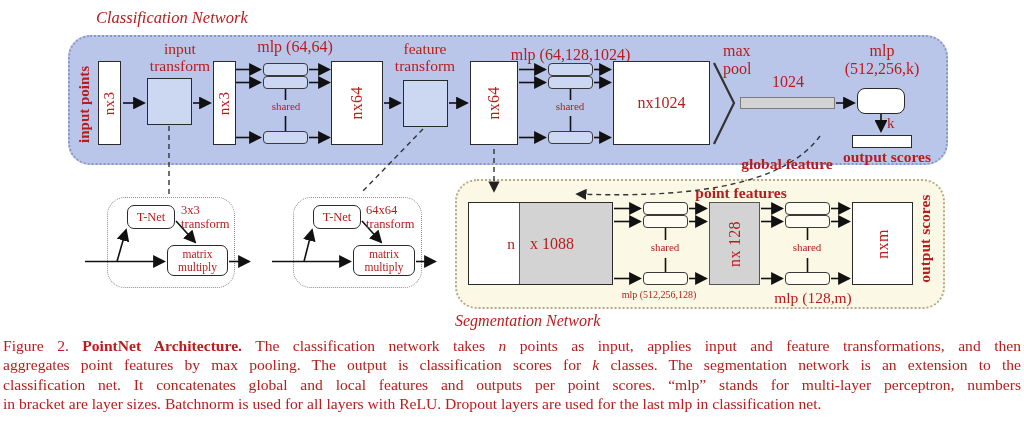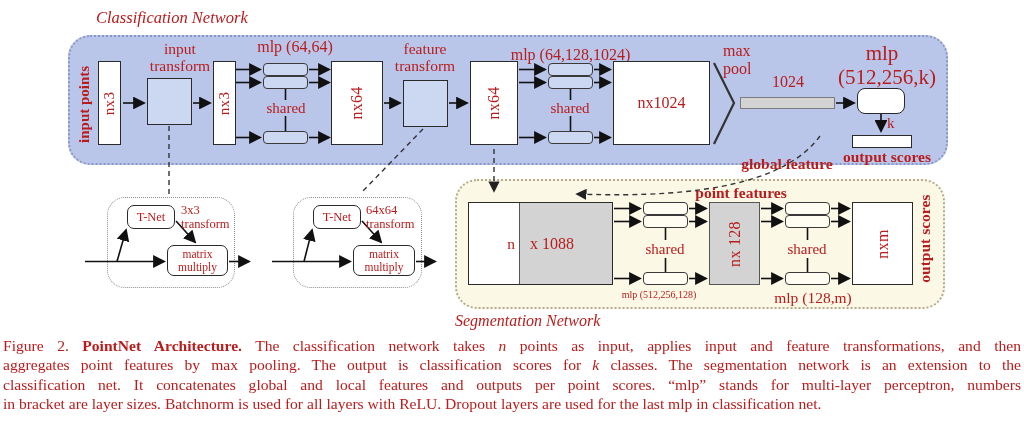--- a/index.html
+++ b/index.html
@@ -13,21 +13,21 @@
   .tnetbox { position:absolute; box-sizing:border-box; border:1.8px dotted #8f8f8f; border-radius:18px; background:#fff; }
   #wires { position:absolute; left:0; top:0; }
   .box { position:absolute; box-sizing:border-box; border:1.5px solid #2a2a2a; background:#fff;
          display:flex; align-items:center; justify-content:center; font-size:15px; }
   .blue { background:#ccd8f2; }
   .gray { background:#d3d3d3; border-color:#555; }
   .pill { position:absolute; box-sizing:border-box; border:1.4px solid #3a3a3a; border-radius:4px; background:#ccd8f2; }
   .pill.cream { background:#fffdf2; }
   .rnd { border-radius:8px; }
   .vtext { transform:rotate(-90deg); white-space:nowrap; letter-spacing:.3px; }
-  .lbl { position:absolute; font-size:15px; line-height:1.12; }
+  .lbl { position:absolute; font-size:11px; line-height:1.12; }
   .center { text-align:center; }
   .bold { font-weight:bold; }
   .ital { font-style:italic; }
   .rot { transform:rotate(-90deg); }
   #caption { position:absolute; left:3px; top:336px; width:1018px; font-size:15.6px; line-height:19.4px; }
   .capline { text-align:justify; text-align-last:justify; }
   .capline.last { text-align:left; text-align-last:left; }
   .seginput { position:absolute; box-sizing:border-box; border:1.5px solid #2a2a2a; display:flex; }
   .seginput .white { width:50px; background:#fff; display:flex; align-items:center; justify-content:flex-end; padding-right:4px; font-size:15.5px; box-sizing:border-box; }
   .seginput .grayp { flex:1; background:#d3d3d3; border-left:1.5px solid #555; display:flex; align-items:center; justify-content:flex-start; padding-left:10px; font-size:16px; box-sizing:border-box; }
@@ -159,21 +159,21 @@
 
   <div class="lbl" style="left:723px;top:42px;width:50px;font-size:16px;">
     <div>max</div>
     <div>pool</div>
   </div>
 
   <div class="lbl center" style="left:762px;top:73px;width:52px;font-size:16px;">1024</div>
   <div style="position:absolute;left:740px;top:97px;width:95px;height:12px;background:#d3d3d3;border:1px solid #7c7c7c;box-sizing:border-box;"></div>
   <div class="lbl bold center" style="left:733px;top:111px;width:108px;font-size:15.5px;margin-top:44px;">global feature</div>
 
-  <div class="lbl center" style="left:838px;top:42px;width:88px;font-size:21px;">
+  <div class="lbl center" style="left:838px;top:42px;width:88px;font-size:16px;">
     <div>mlp</div>
     <div>(512,256,k)</div>
   </div>
   <div class="box rnd" style="left:857px;top:88px;width:48px;height:26px;"></div>
   <div class="lbl" style="left:887px;top:115px;font-size:15px;">k</div>
   <div class="box" style="left:852px;top:135px;width:60px;height:13px;"></div>
   <div class="lbl bold center" style="left:833px;top:148px;width:108px;font-size:15.5px;">output scores</div>
 
   <div class="box rnd" style="left:127px;top:205px;width:48px;height:24px;font-size:12.5px;border-radius:7px;">
       <span>T-Net</span>

